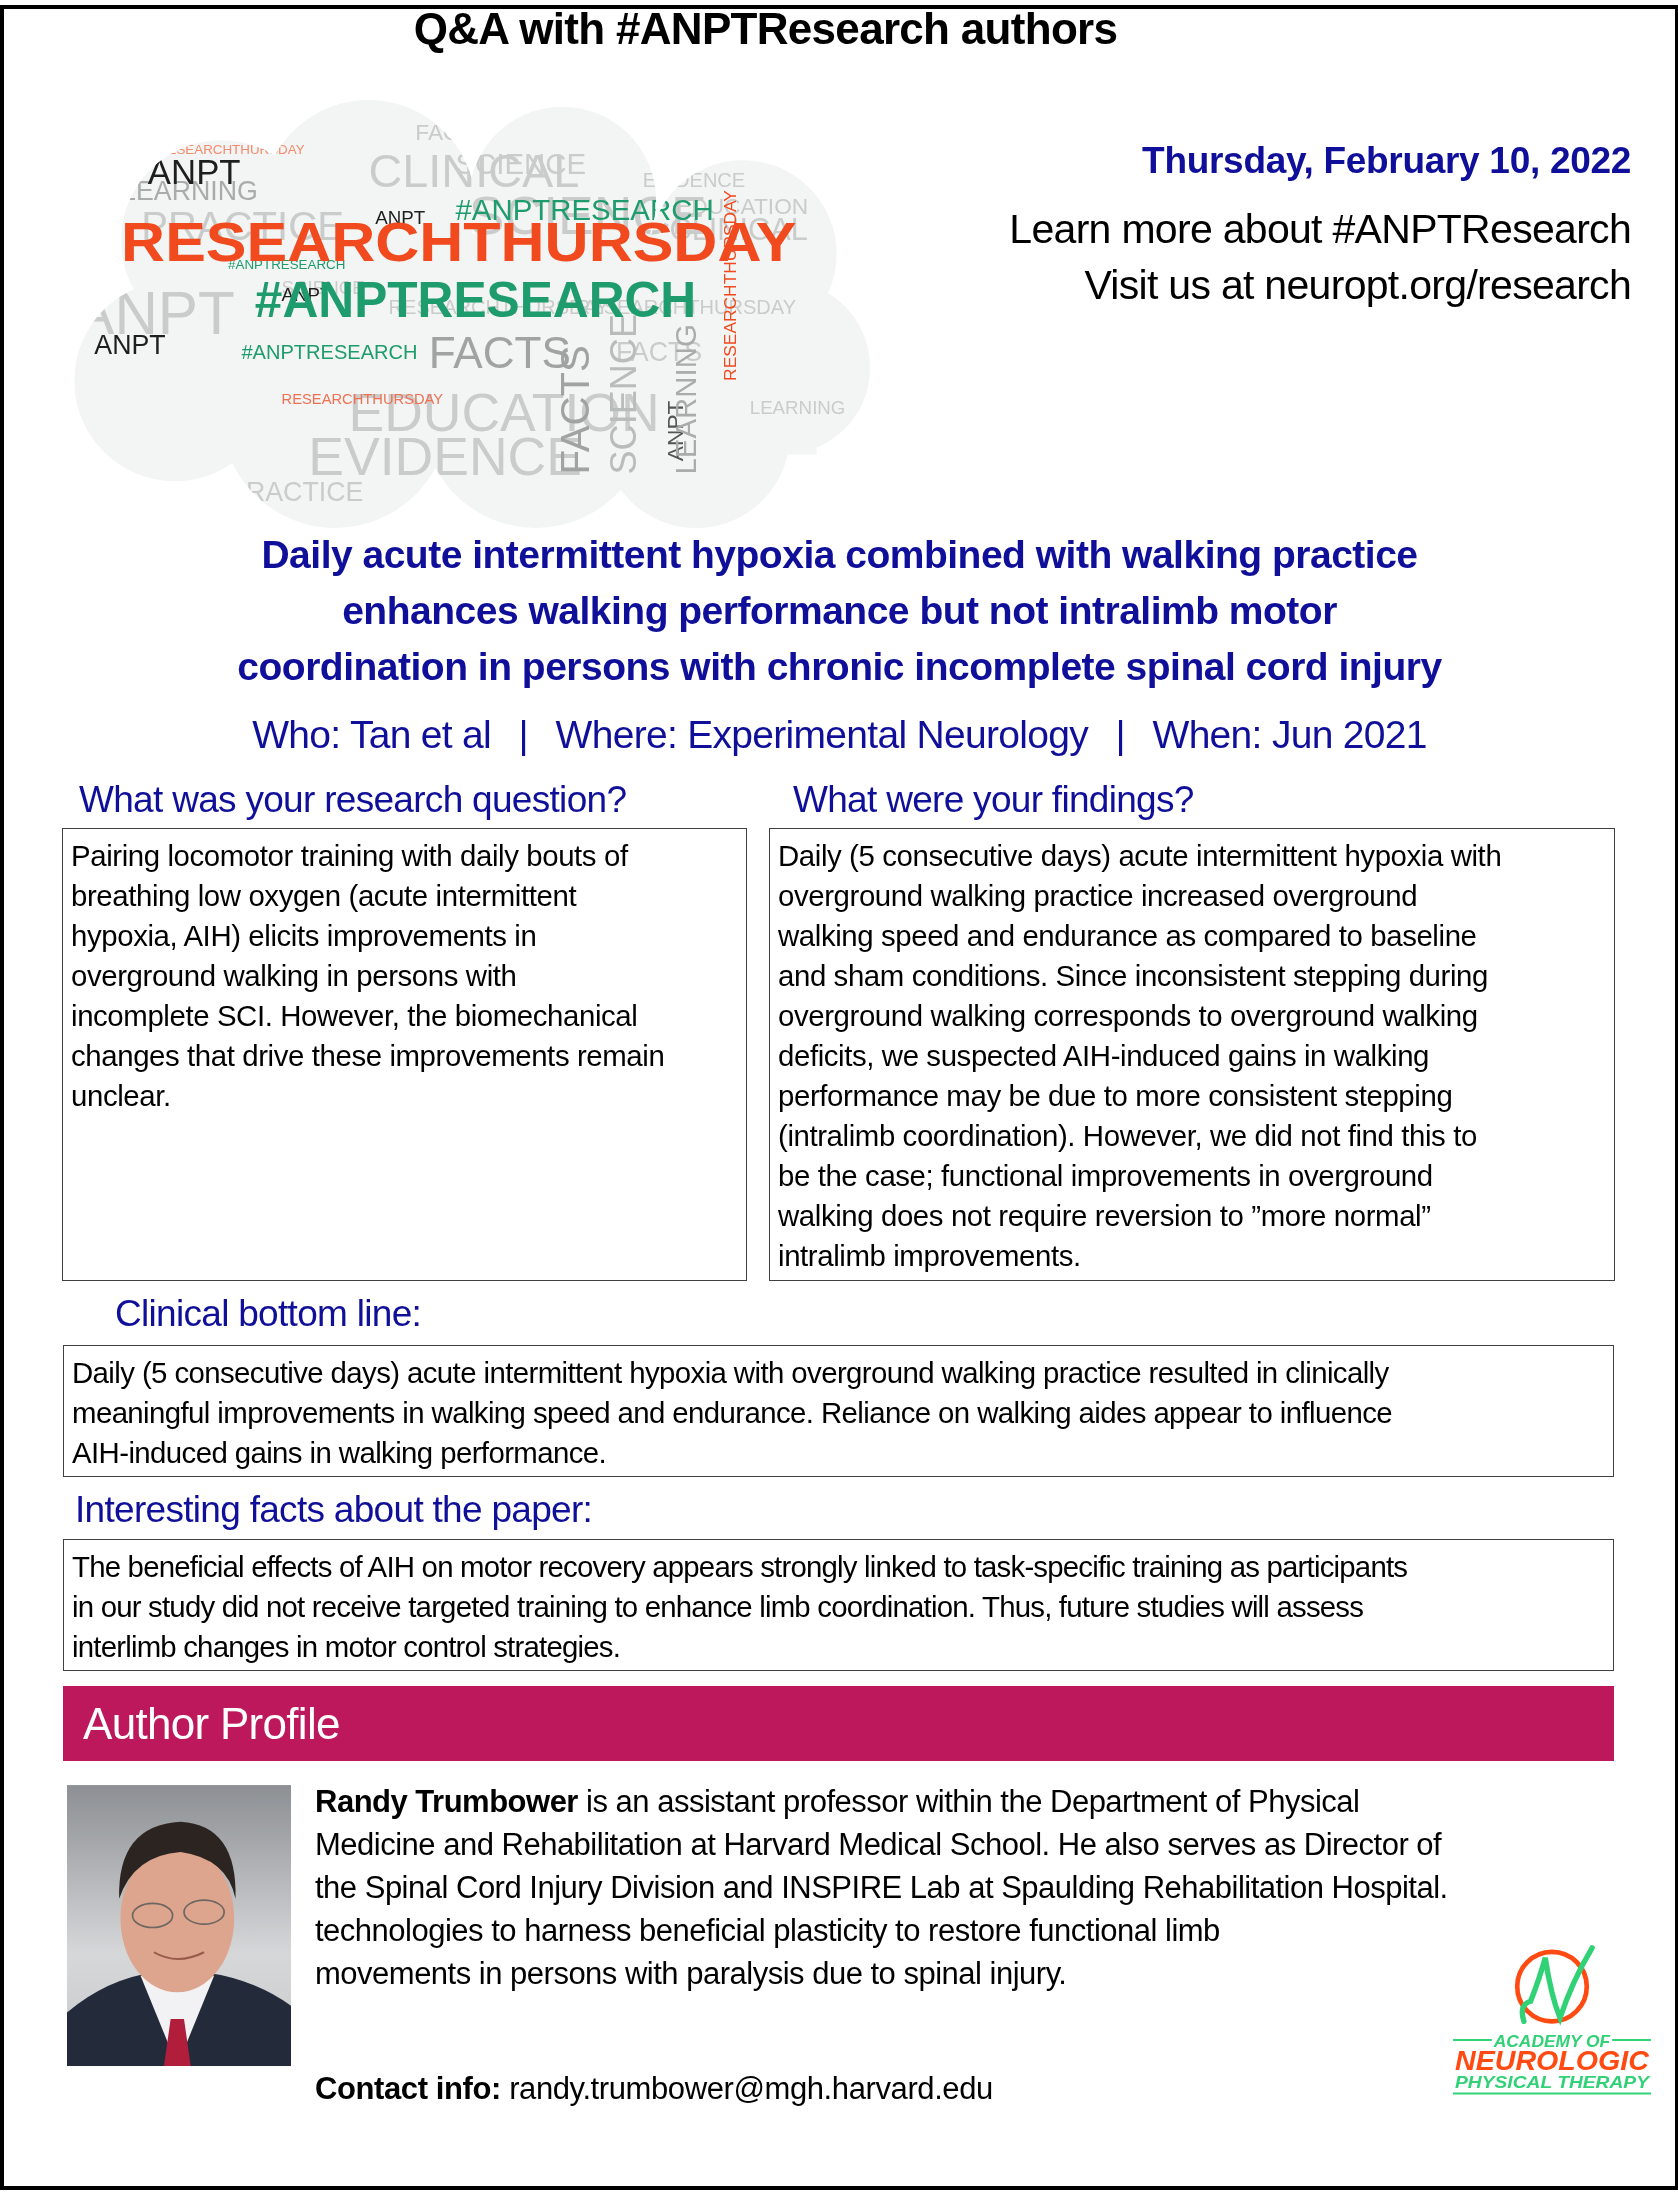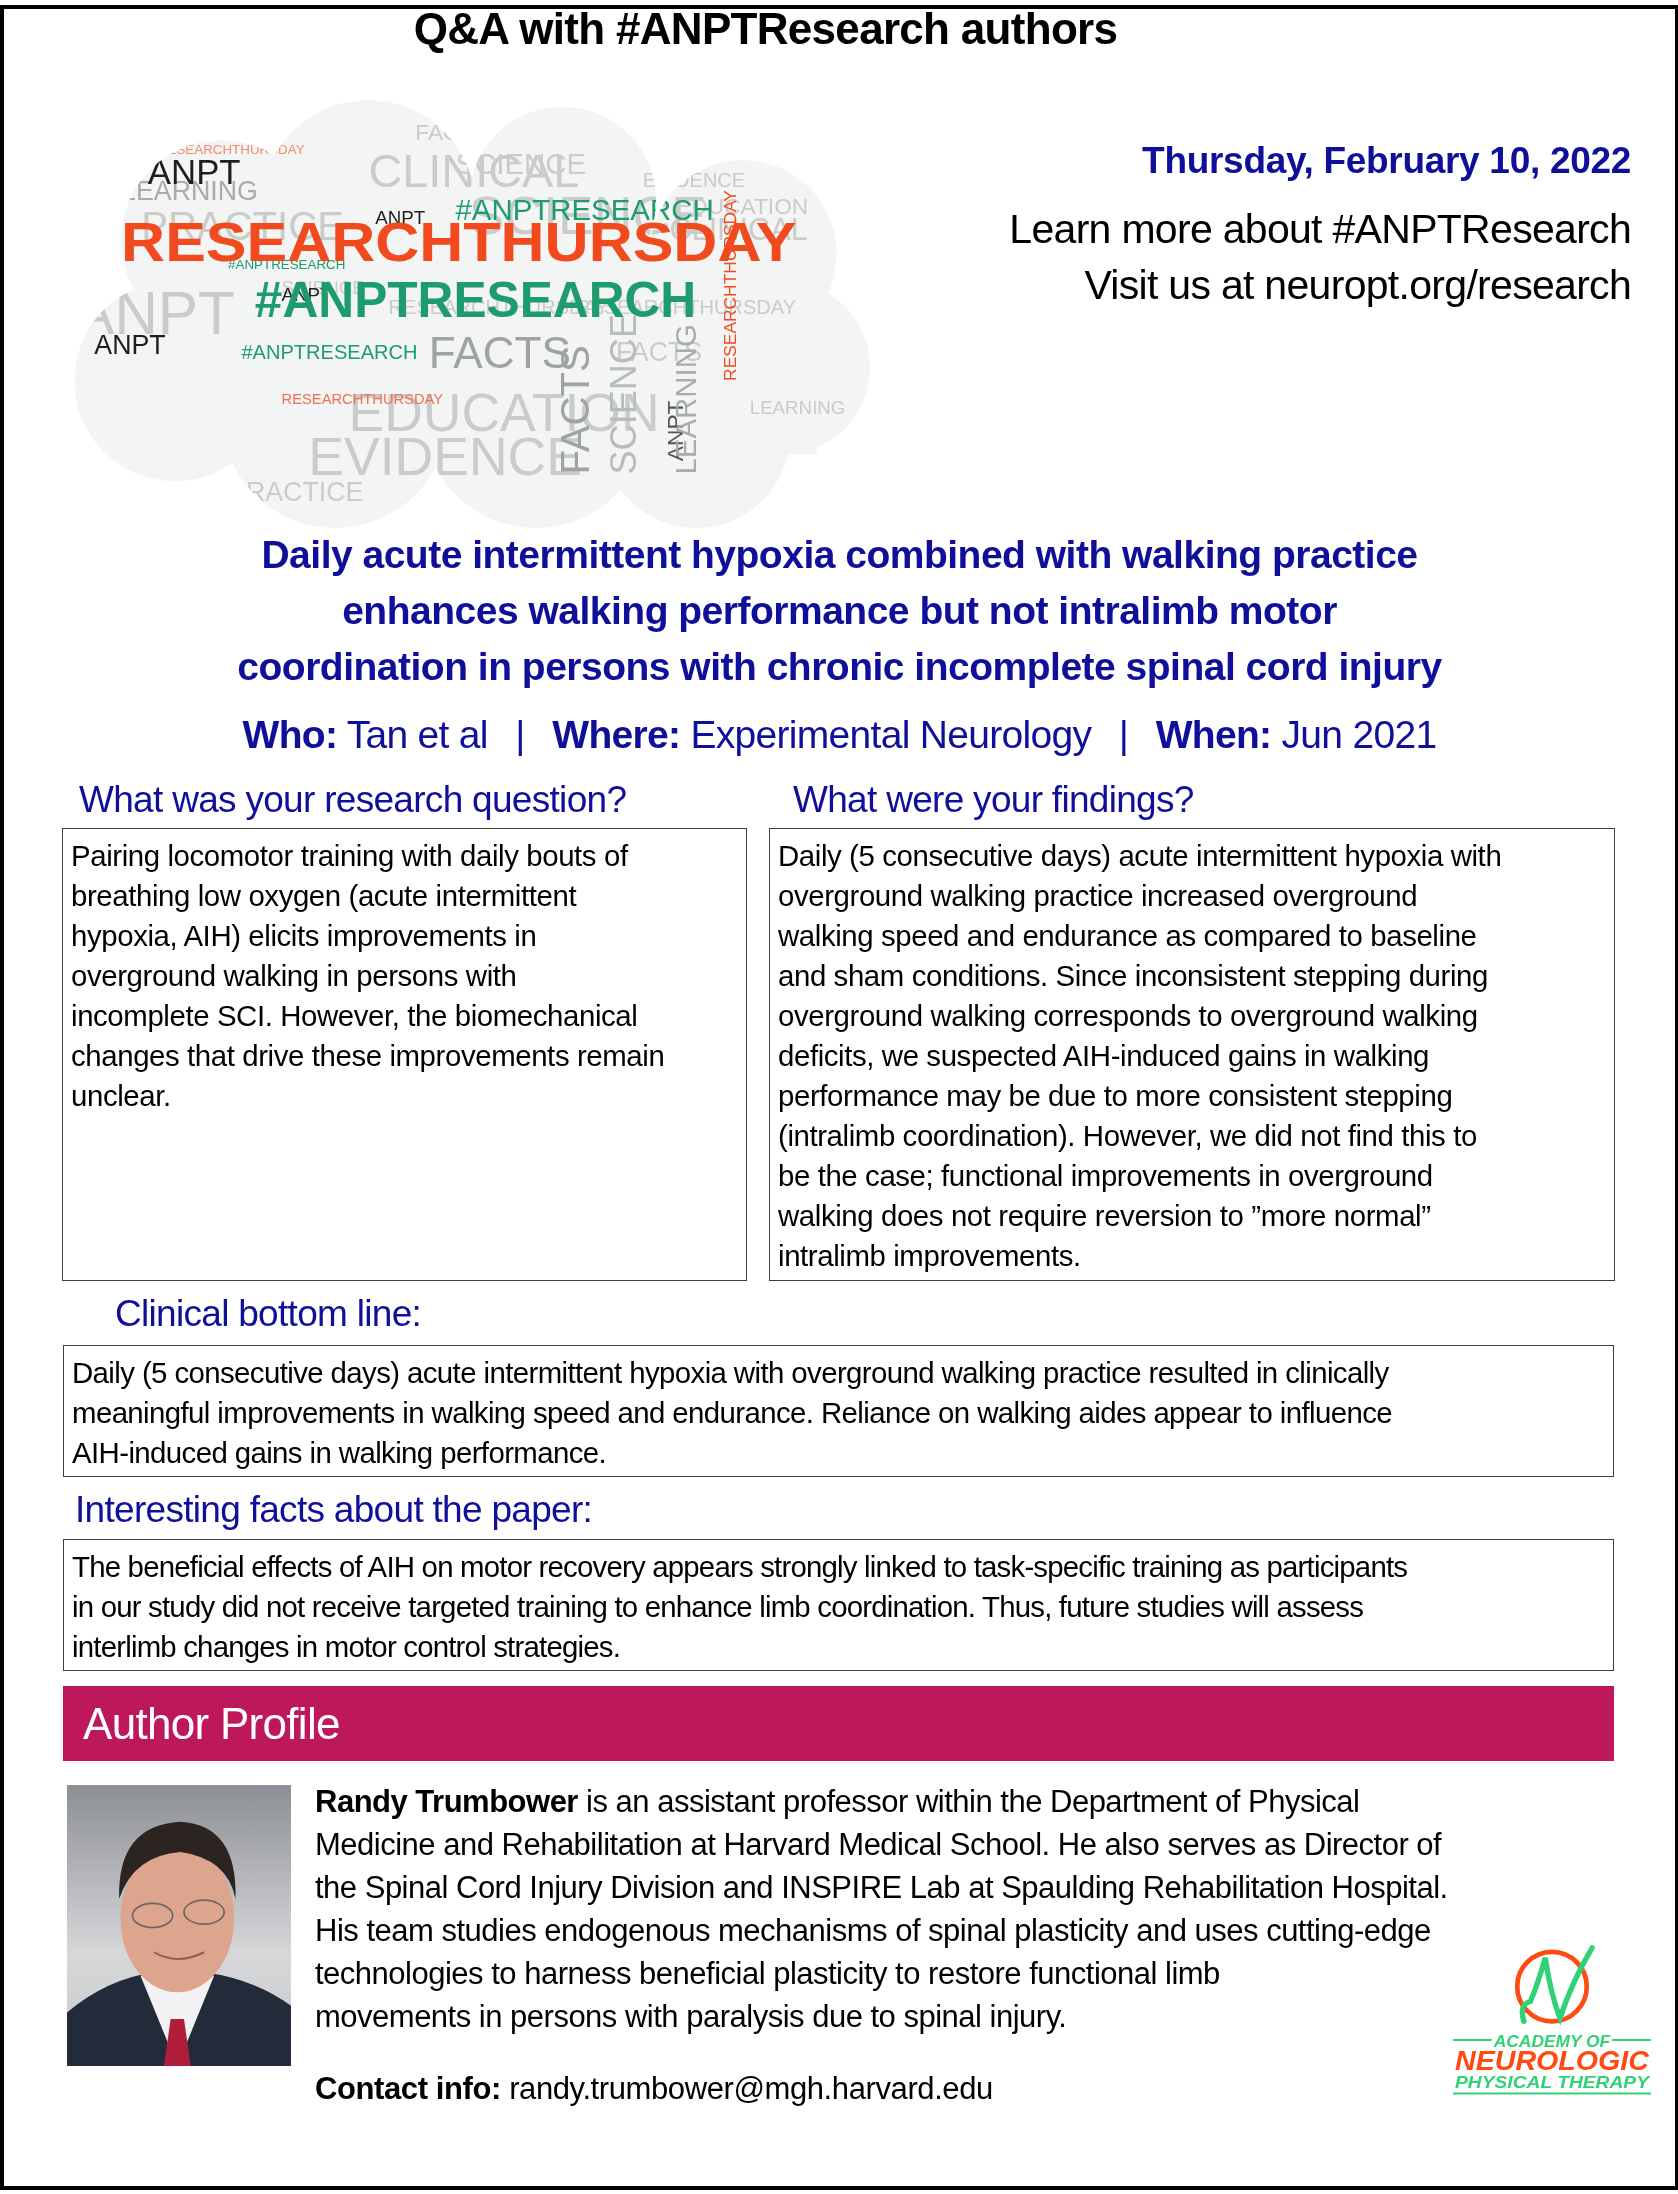--- a/index.html
+++ b/index.html
@@ -12,21 +12,21 @@
   .title-main { left:0; width:1531px; top:1.3px; text-align:center; font-weight:bold;
                 font-size:44px; letter-spacing:-0.7px; line-height:56px; }
   .date { right:48px; top:137px; font-weight:bold; font-size:37px; line-height:48px;
           text-align:right; letter-spacing:-0.3px; }
   .learn { right:48px; top:201px; font-size:41px; line-height:56px; text-align:right;
            letter-spacing:-0.7px; }
   .paper-title { left:100px; width:1479px; top:527px; text-align:center; font-weight:bold;
                  font-size:39px; line-height:56px; letter-spacing:-0.5px; }
   .meta { left:100px; width:1479px; top:708px; text-align:center; font-size:39px;
           line-height:54px; letter-spacing:-0.7px; white-space:nowrap; }
-  .meta b { font-weight:bold; }
+  .meta b { font-weight:normal; }
   .meta .sep { display:inline-block; margin:0 17.4px; font-weight:normal; }
   .sec-h { font-size:37px; line-height:47px; letter-spacing:-0.7px; white-space:nowrap; }
   .box { position:absolute; border:1px solid #404040; box-sizing:border-box;
          padding:6.7px 6.7px 0 8px; font-size:29.4px; line-height:40px; letter-spacing:-0.4px; }
   .box p { margin:0; }
   .green-bar { left:63px; top:1686px; width:1551px; height:75px; background:#be185d;
                color:#fff; font-size:44px; line-height:75px; padding-left:20px; box-sizing:border-box;
                letter-spacing:-0.7px; }
   .bio { left:315px; top:1780px; width:1292px; font-size:31px; line-height:43px; letter-spacing:-0.5px; }
   .bio b { font-weight:bold; }
@@ -193,21 +193,20 @@
     <ellipse cx="128" cy="195" rx="30" ry="18" fill="none" stroke="#6E6660" stroke-width="2.5"></ellipse>
     <ellipse cx="205" cy="190" rx="30" ry="18" fill="none" stroke="#6E6660" stroke-width="2.5"></ellipse>
     <path d="M130 250 Q165 270 205 250" stroke="#9A5A4A" stroke-width="3" fill="none"></path>
   </svg>
 </div>
 
 <div class="abs bio">
   <div><b>Randy Trumbower</b><span> is an assistant professor within the Department of Physical</span></div>
   <div>Medicine and Rehabilitation at Harvard Medical School. He also serves as Director of</div>
   <div>the Spinal Cord Injury Division and INSPIRE Lab at Spaulding Rehabilitation Hospital.</div>
-  <div>His team studies endogenous mechanisms of spinal plasticity and uses cutting-edge</div>
   <div>technologies to harness beneficial plasticity to restore functional limb</div>
   <div>movements in persons with paralysis due to spinal injury.</div>
 </div>
 
 <div class="abs contact">
   <b>Contact info:</b>
   <span>randy.trumbower@mgh.harvard.edu</span>
 </div>
 
 <div class="abs logo">

